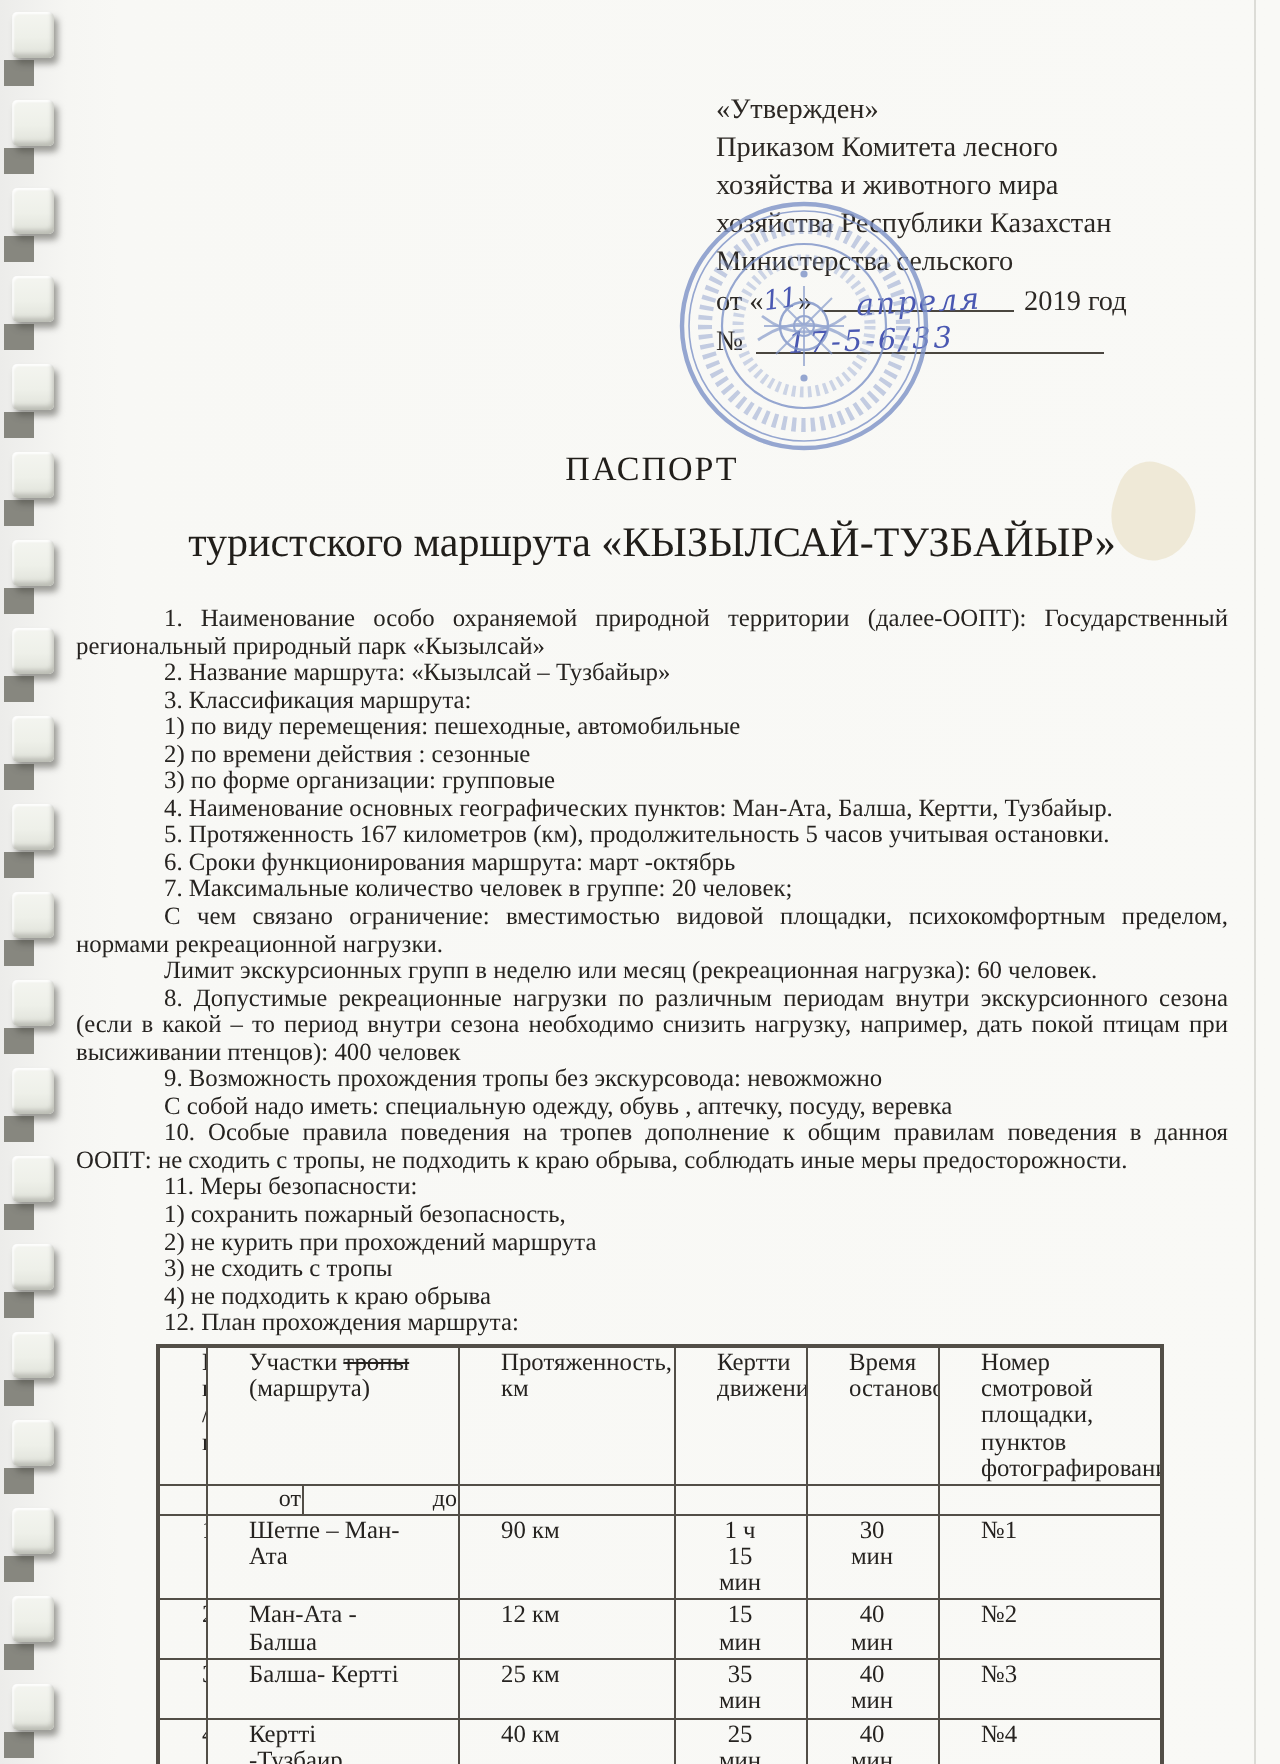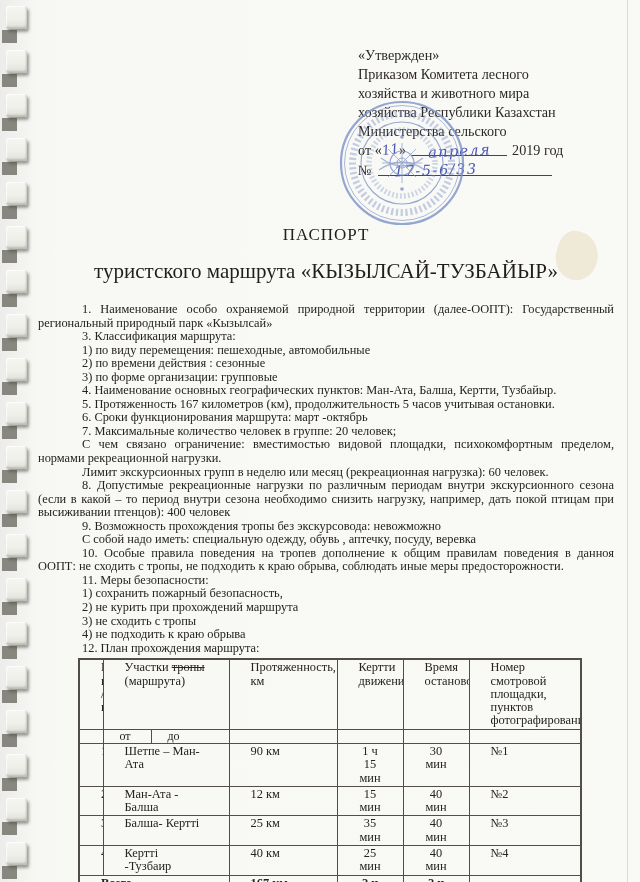--- a/index.html
+++ b/index.html
@@ -66,21 +66,21 @@
   table.route{
     border-collapse:collapse;margin:3px 0 0 40px;width:502px;table-layout:fixed;
     font-size:12.4px;line-height:13.3px;color:#262320;
     border:2px solid #524e47;
   }
   table.route th,table.route td{
     border:1px solid #524e47;padding:1px 21px;vertical-align:top;
     font-weight:normal;text-align:left;overflow:hidden;
   }
   table.route .c-num{overflow-wrap:anywhere;}
-  table.route .subrow td{height:12px;padding:0 16px;font-size:12px;}
+  table.route .subrow td{height:12px;padding:0 0;font-size:12px;text-align:right;}
   table.route td.center{text-align:center;}
   table.route tr.total td{font-weight:bold;border-bottom:2px solid #524e47;}
   s{text-decoration:line-through;}
 </style>
 </head>
 <body>
 
 <div class="page">
   <div class="scan-edge"></div>
   <div class="scan-blotch"></div>
@@ -141,20 +141,21 @@
     </g>
   </svg>
 
   <div class="titles">
     <h1 class="title-1">ПАСПОРТ</h1>
     <h2 class="title-2">туристского маршрута «КЫЗЫЛСАЙ-ТУЗБАЙЫР»</h2>
   </div>
 
   <div class="content">
     <p class="para">1. Наименование особо охраняемой природной территории (далее-ООПТ): Государственный региональный природный парк «Кызылсай»</p>
+    <p class="para">2. Название маршрута: «Кызылсай – Тузбайыр»</p>
     <p class="para">3. Классификация маршрута:</p>
     <p class="para">1) по виду перемещения: пешеходные, автомобильные</p>
     <p class="para">2) по времени действия : сезонные</p>
     <p class="para">3) по форме организации: групповые</p>
     <p class="para">4. Наименование основных географических пунктов: Ман-Ата, Балша, Кертти, Тузбайыр.</p>
     <p class="para">5. Протяженность 167 километров (км), продолжительность 5 часов учитывая остановки.</p>
     <p class="para">6. Сроки функционирования маршрута: март -октябрь</p>
     <p class="para">7. Максимальные количество человек в группе: 20 человек;</p>
     <p class="para">С чем связано ограничение: вместимостью видовой площадки, психокомфортным пределом, нормами рекреационной нагрузки.</p>
     <p class="para">Лимит экскурсионных групп в неделю или месяц (рекреационная нагрузка): 60 человек.</p>

